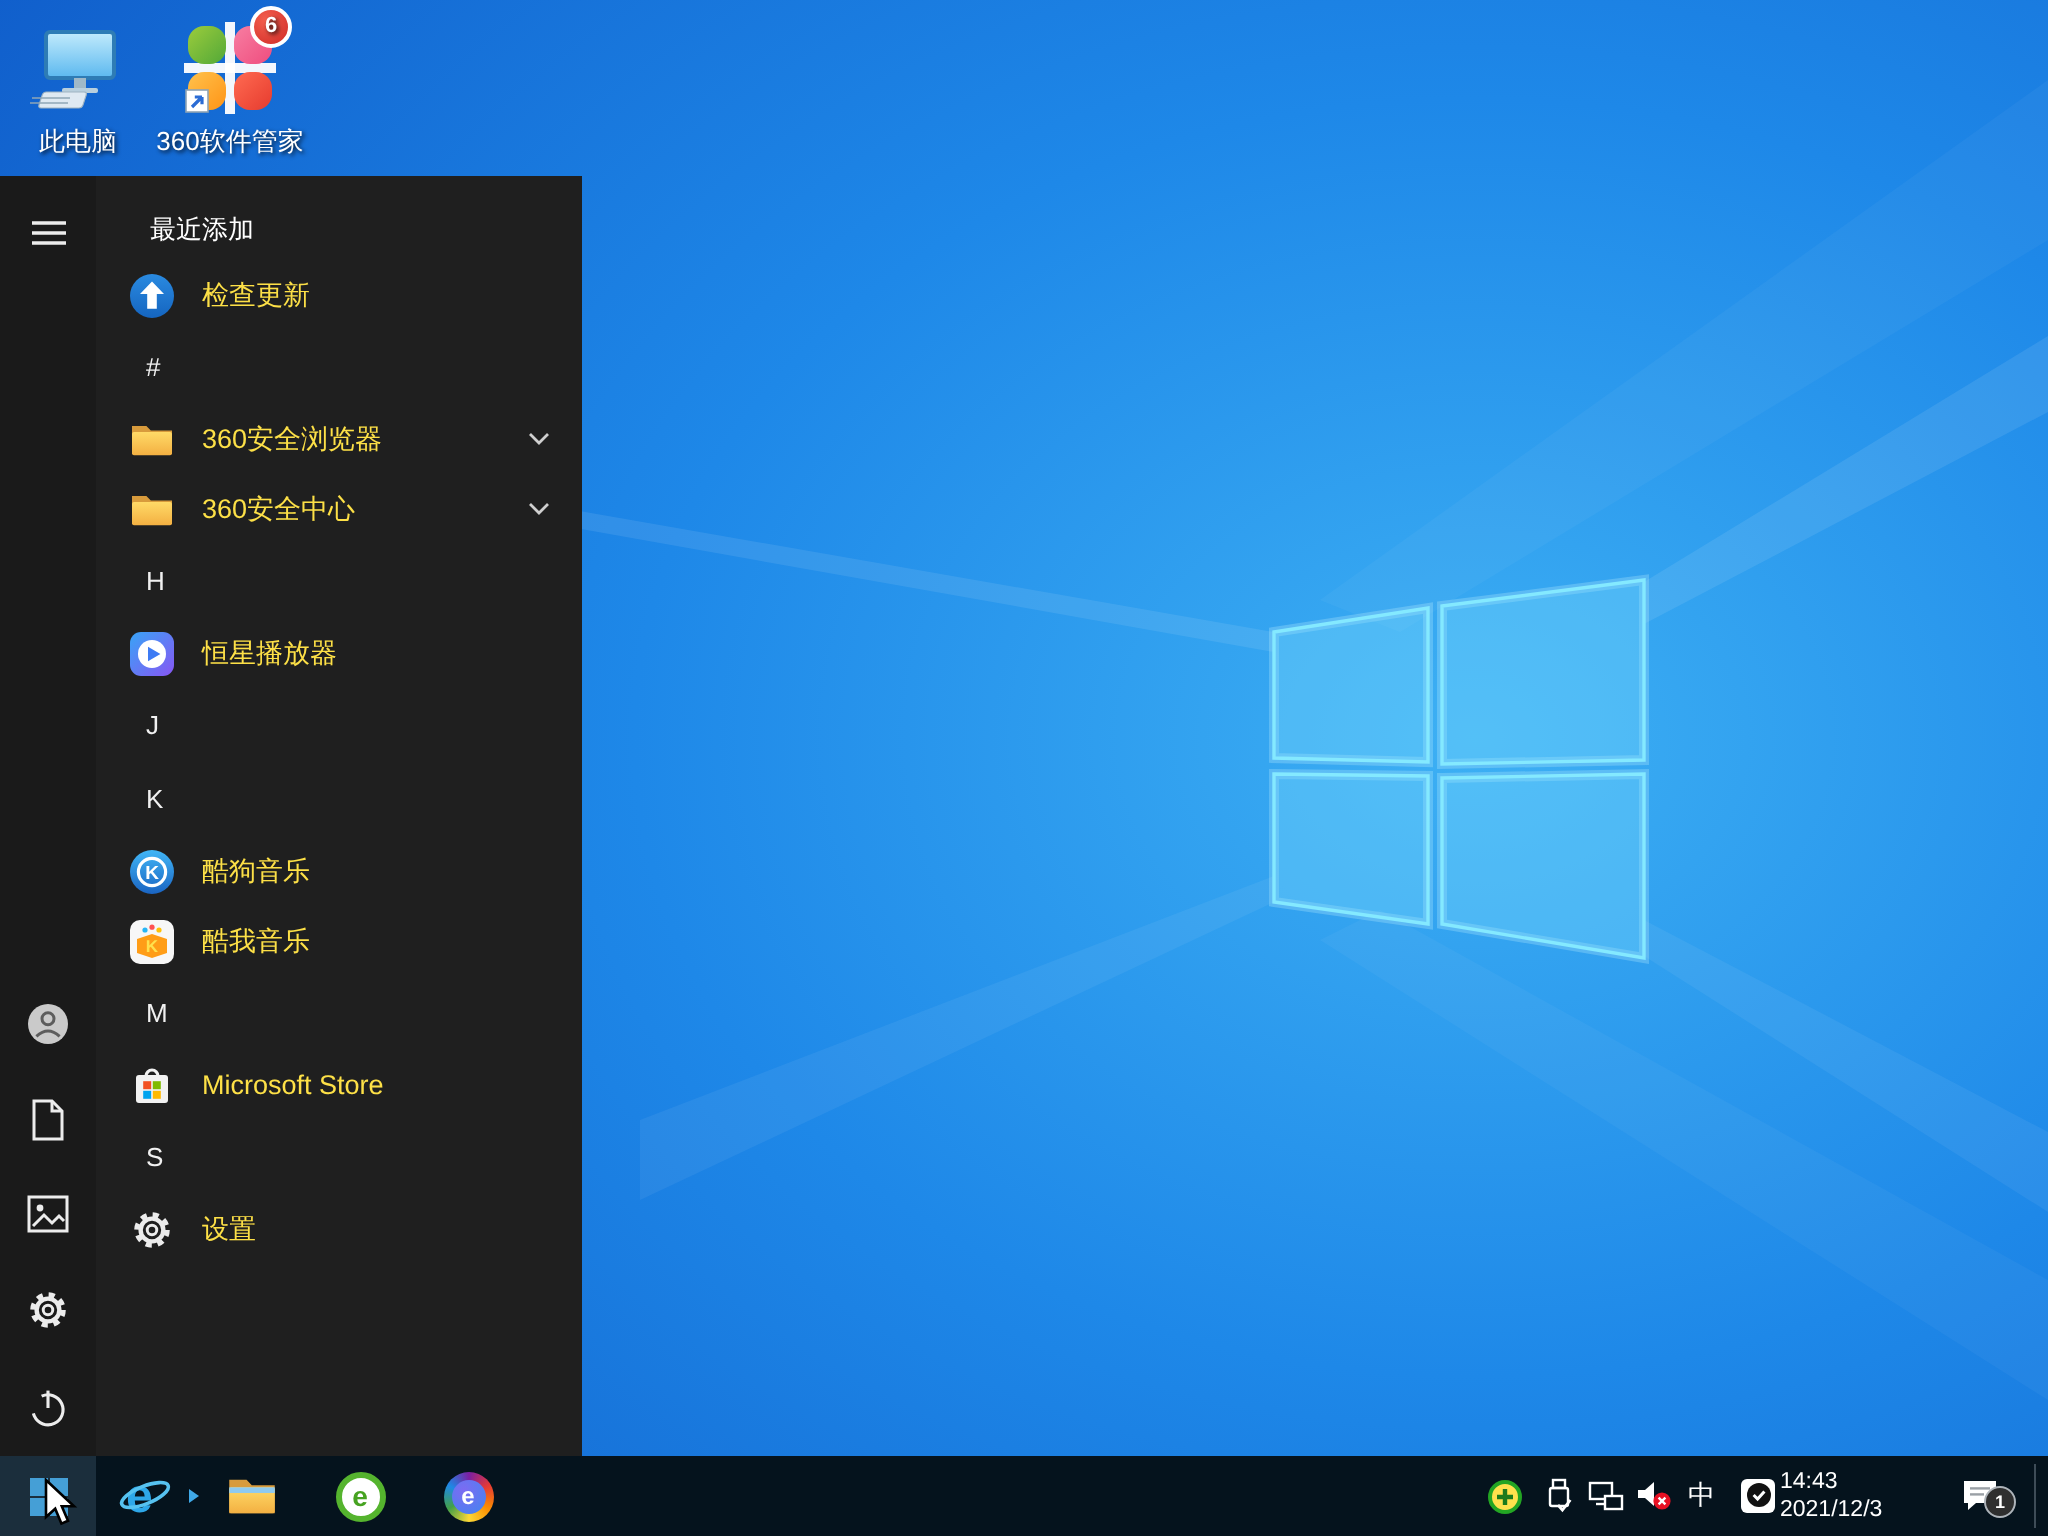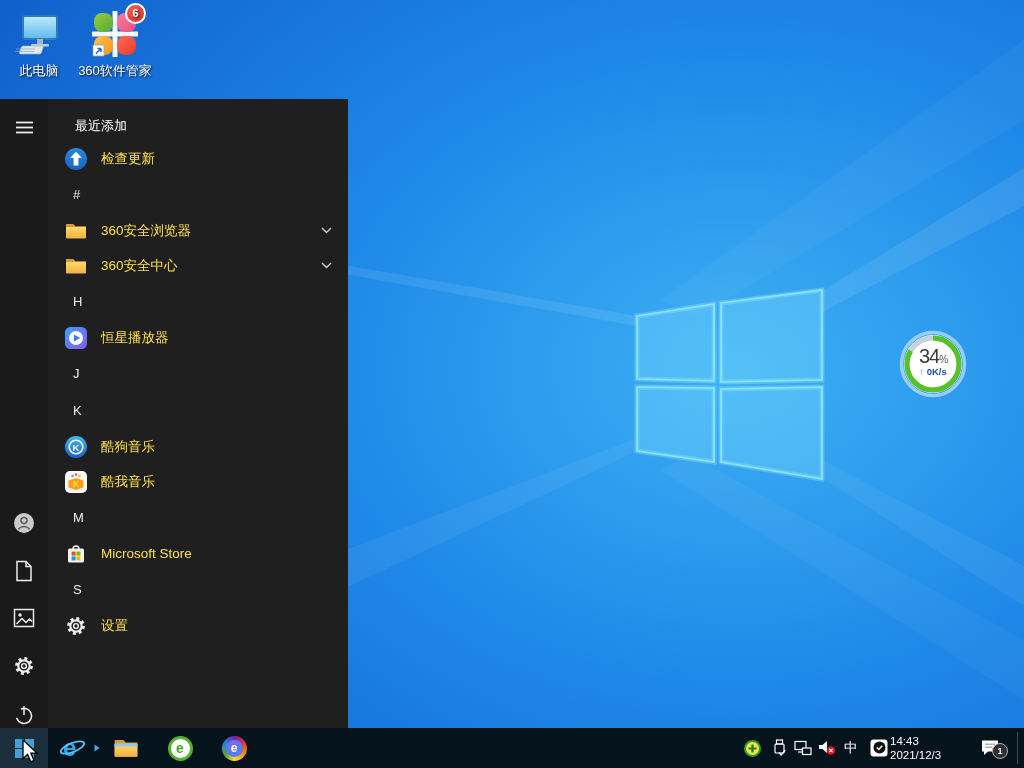--- a/index.html
+++ b/index.html
@@ -13,21 +13,21 @@
 
   
   .dicon{position:absolute;width:78px;text-align:center;color:#fff;font-size:13px;
     text-shadow:1px 1px 2px rgba(0,0,0,.85);cursor:default;}
   .dicon .dimg{position:relative;width:48px;height:48px;margin:0 auto 4px;}
   .badge{position:absolute;top:-7px;right:-7px;width:17px;height:17px;border-radius:50%;
     background:radial-gradient(circle at 35% 30%, #f4604e, #cf2a26);border:2px solid #fff;
     color:#fff;font-size:11px;font-weight:bold;line-height:17px;text-align:center;}
 
   
-  .start-menu{position:absolute;left:0;top:88px;width:348px;height:640px;background:#1f1f1f;margin-top:11px;}
+  .start-menu{position:absolute;left:0;top:88px;width:291px;height:640px;background:#1f1f1f;}
   .rail{position:absolute;left:0;top:0;width:48px;height:100%;background:#1a1a1a;}
   .rail-btn{position:absolute;left:0;width:48px;height:40px;display:flex;align-items:center;justify-content:center;}
   .menu-list{position:absolute;left:48px;top:0;right:0;bottom:0;overflow:hidden;}
   .mheader{height:42px;box-sizing:border-box;padding-top:12px;display:flex;align-items:center;}
   .mheader span{margin-left:27px;font-size:13px;color:#ffffff;}
   .mrow{height:35px;display:flex;align-items:center;}
   .micon{width:24px;height:24px;margin-left:16px;flex:none;display:flex;align-items:center;justify-content:center;}
   .mlabel{margin-left:13px;font-size:13.5px;color:#fde047;white-space:nowrap;}
   .msec{height:37px;display:flex;align-items:center;}
   .msec span{margin-left:25px;font-size:13px;color:#f0f0f0;}
@@ -163,32 +163,20 @@
         <g>
           <rect x="2" y="35" width="11" height="11" fill="#fff" stroke="#8ea3b5" stroke-width="0.8"></rect>
           <path d="M5 43.5 L10 38.5 M10 38.5 h-3.6 M10 38.5 v3.6" stroke="#2b6cd4" stroke-width="1.6" fill="none"></path>
         </g>
       </svg>
       <div class="badge">6</div>
     </div>
     <div>360软件管家</div>
   </div>
 
-  <div class="net-widget">
-    <svg width="68" height="68" viewBox="0 0 68 68">
-      <circle cx="34" cy="34" r="31.5" fill="none" stroke="rgba(200,225,255,0.7)" stroke-width="3.5"></circle>
-      <circle cx="34" cy="34" r="29" fill="#ffffff"></circle>
-      <circle cx="34" cy="34" r="26" fill="none" stroke="#c6d2e2" stroke-width="5"></circle>
-      <circle cx="34" cy="34" r="26" fill="none" stroke="#57c225" stroke-width="5" stroke-dasharray="135.6 163.4" transform="rotate(-90 34 34)"></circle>
-    </svg>
-    <div class="nw-text">
-      <div class="nw-pct"><span>34</span><small>%</small></div>
-      <div class="nw-speed"><b>↑</b> <span>0K/s</span></div>
-    </div>
-  </div>
 
   <div class="start-menu">
     <div class="rail">
       <div class="rail-btn" style="top:8px;">
         <svg width="17" height="13" viewBox="0 0 17 13">
           <g stroke="#ececec" stroke-width="1.8">
               <line x1="0" y1="1.5" x2="17" y2="1.5"></line>
               <line x1="0" y1="6.5" x2="17" y2="6.5"></line>
               <line x1="0" y1="11.5" x2="17" y2="11.5"></line>
             </g>

